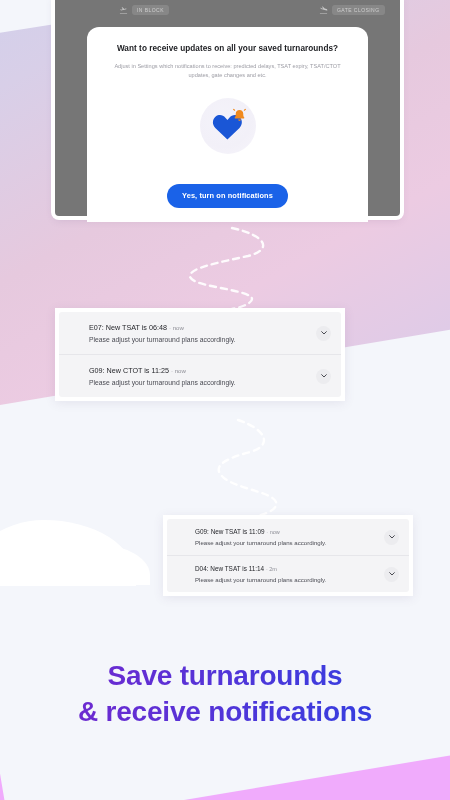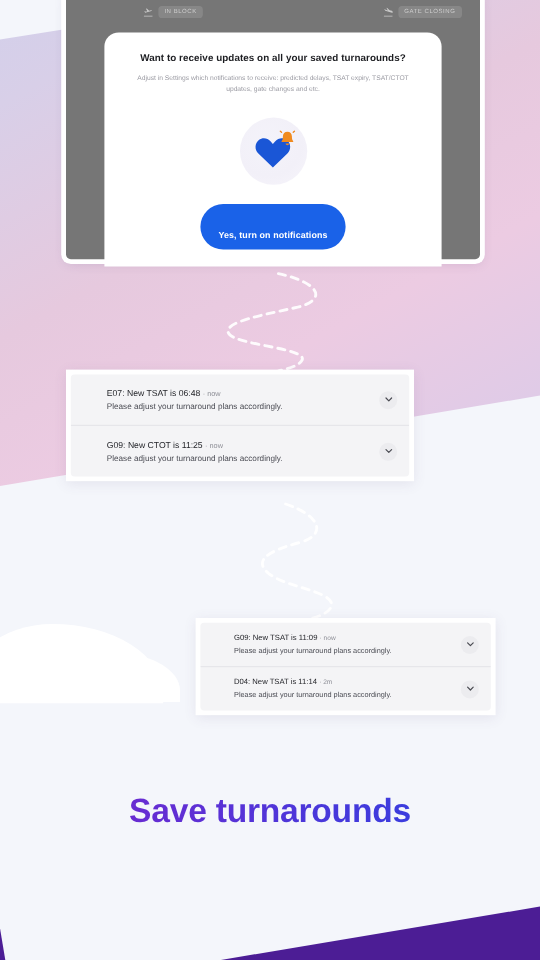--- a/index.html
+++ b/index.html
@@ -4,21 +4,21 @@
 <style>
   * { box-sizing: border-box; margin: 0; padding: 0; }
   html, body {
     width: 450px; height: 800px;
     font-family: "Liberation Sans", sans-serif;
     overflow: hidden;
   }
   #stage {
     position: relative;
     width: 450px; height: 800px;
-    background: #4c1d95;
+    background: #f0abfc;
     overflow: hidden;
   }
 
   
   .bg-band {
     position: absolute;
     left: -40px; top: -60px;
     width: 540px; height: 560px;
     background: linear-gradient(160deg,
         #cfd0ec 0%, #d8cfe8 18%, #e6c9de 42%,
@@ -125,21 +125,21 @@
     position: relative;
   }
   .heart-wrap { position: relative; width: 34px; height: 30px; }
   .cta-wrap { position: absolute; left: 0; right: 0; bottom: 14px; text-align: center; }
   .cta {
     display: inline-block;
     background: #1a62e8;
     color: #ffffff;
     font-size: 7.4px;
     font-weight: bold;
-    padding: 21px 15px 8px;
+    padding: 7px 15px 8px;
     border: none;
     border-radius: 20px;
     cursor: pointer;
     letter-spacing: .1px;
   }
 
   
   .notif-frame {
     position: absolute;
     background: #ffffff;
@@ -328,15 +328,16 @@
           <svg width="8" height="8" viewBox="0 0 24 24" fill="none" stroke="#4a4b52" stroke-width="3" stroke-linecap="round" stroke-linejoin="round">
               <path d="M5 8l7 7 7-7"></path>
             </svg>
         </div>
       </div>
     </div>
   </div>
 
   <div class="headline">
     <span class="l1">Save turnarounds</span>
+    <span class="l2">&amp; receive notifications</span>
   </div>
 
 </div>
 
 </body></html>

